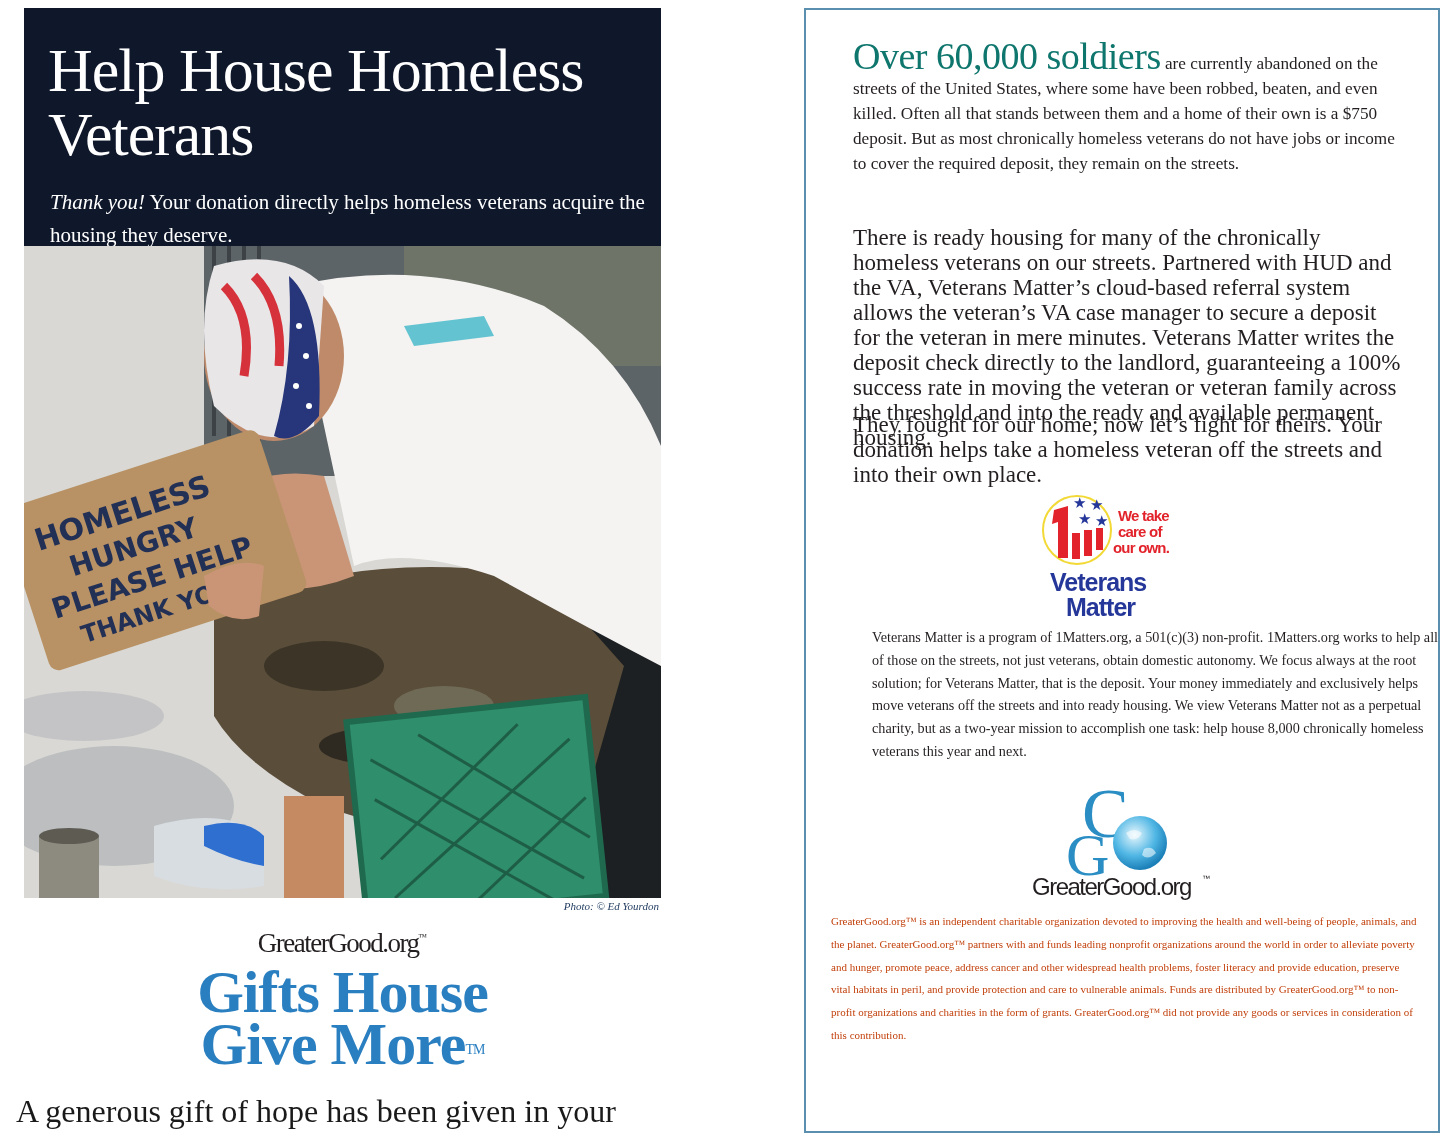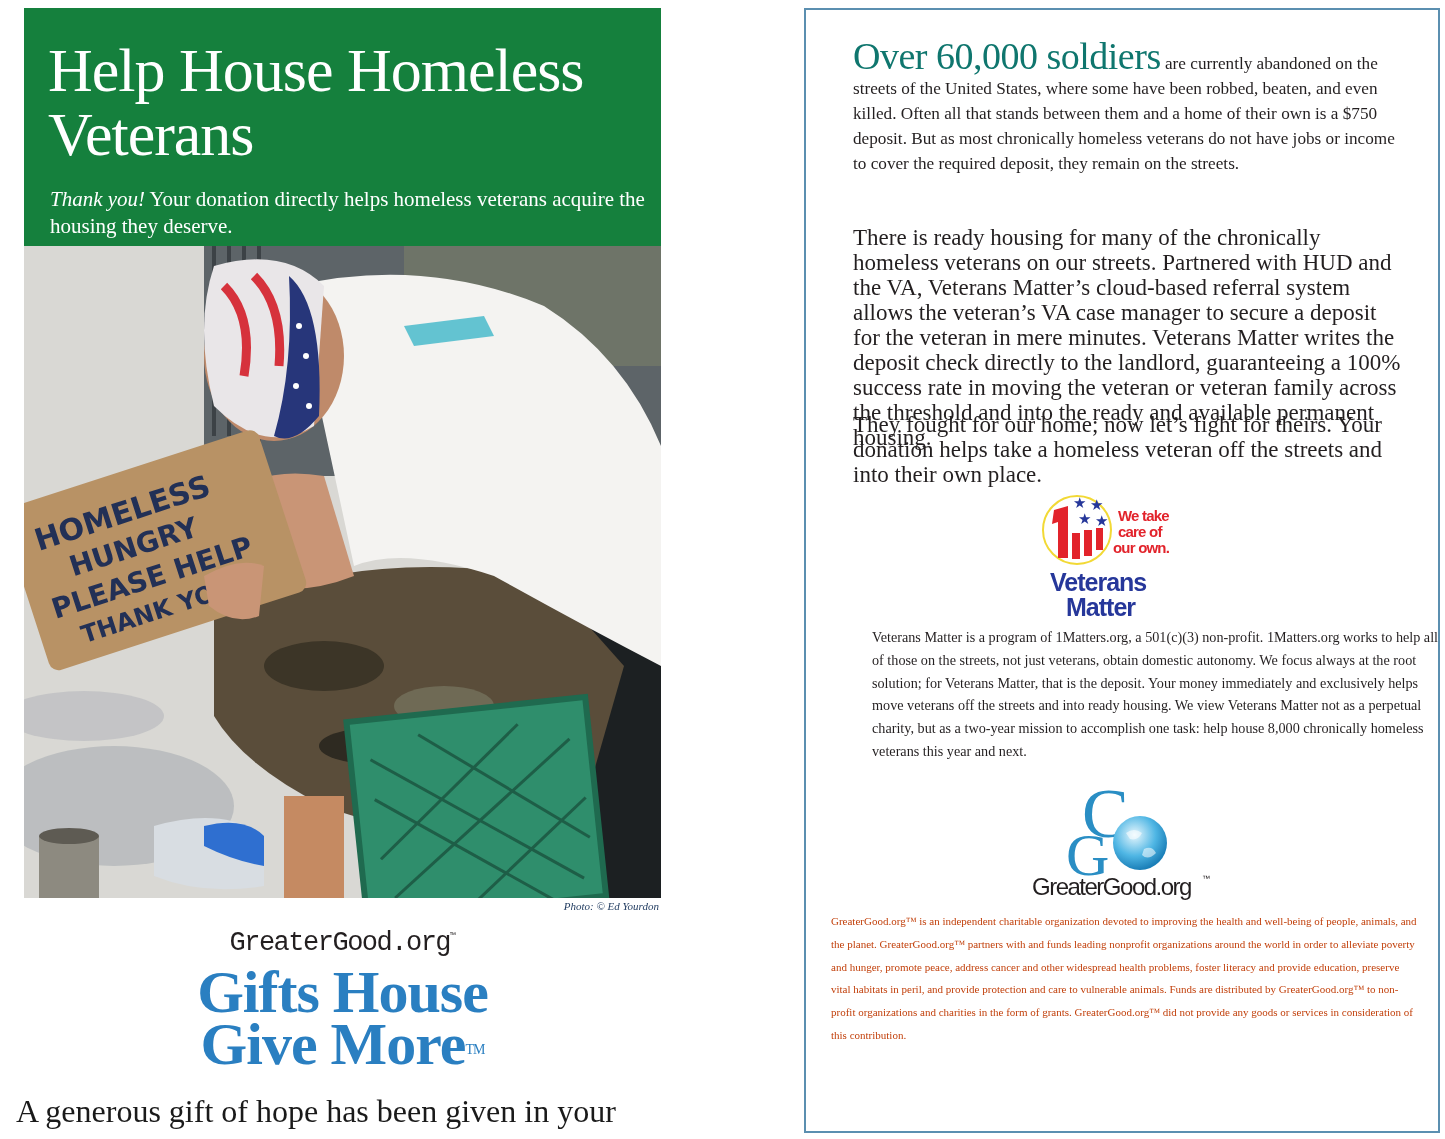--- a/index.html
+++ b/index.html
@@ -4,42 +4,42 @@
 <style>
   html, body { margin:0; padding:0; }
   body {
     width:1445px; height:1139px; position:relative; background:#ffffff;
     font-family:"Liberation Serif","DejaVu Serif",serif; color:#231f20; overflow:hidden;
   }
   .abs { position:absolute; }
 
   
   #banner {
-    left:24px; top:8px; width:637px; height:238px; background:#15803d; color:#fff;
+    left:24px; top:8px; width:637px; height:238px; background:#0f172a; color:#fff;
   }
   #banner .title {
     position:absolute; left:24px; top:30px; width:600px;
     font-size:62px; line-height:64px; letter-spacing:-1px; font-weight:normal;
   }
   #banner .sub {
     position:absolute; left:26px; top:178px; width:600px;
-    font-size:21px; line-height:27px;
+    font-size:21px; line-height:33px;
   }
   #banner .sub i { font-style:italic; }
 
   #photo { left:24px; top:246px; width:637px; height:652px; overflow:hidden; }
   #photo svg { display:block; }
 
   #credit {
     right:786px; top:900px; font-size:11px; font-style:italic; color:#1f3a5f;text-align:right;
   }
 
   #gg-small {
     left:0; width:685px; top:928px; text-align:center;
-    font-family:Liberation Mono, monospace; font-size:27px; letter-spacing:-1.5px; color:#231f20;
+    font-family:Liberation Serif, serif; font-size:27px; letter-spacing:-1.5px; color:#231f20;
   }
   #gg-small sup, #gg-right-name sup { font-size:9px; letter-spacing:0; vertical-align:top; position:relative; top:4px; }
   #gifts {
     left:0; width:685px; top:966px; text-align:center; color:#2a7fc1;
     font-size:60px; line-height:52px; font-weight:bold; letter-spacing:-1px;
   }
   #gifts sup { font-size:14px; font-weight:normal; vertical-align:top; position:relative; top:6px; }
   #generous {
     left:16px; width:685px; top:1093px; text-align:left; font-size:32px; color:#1a1a1a;
   }

